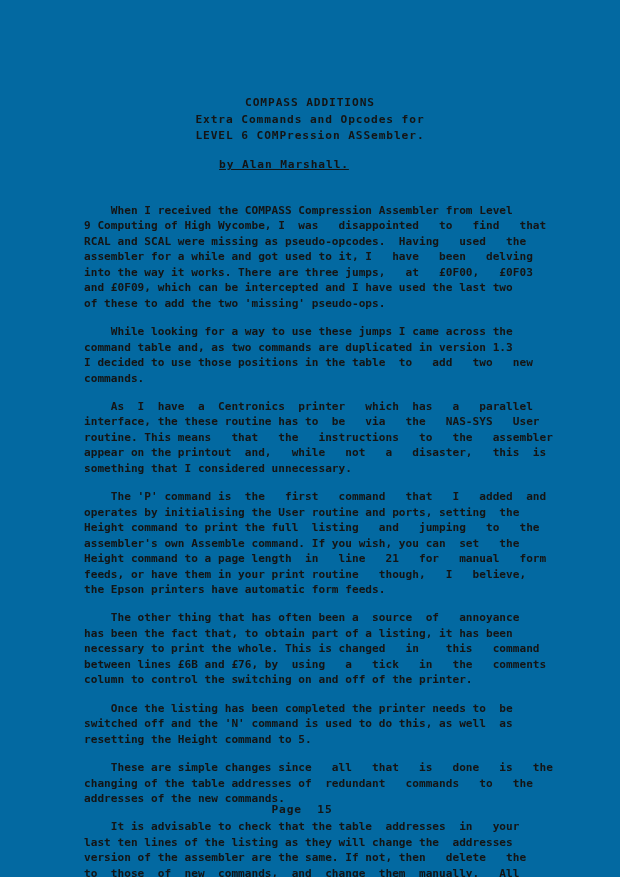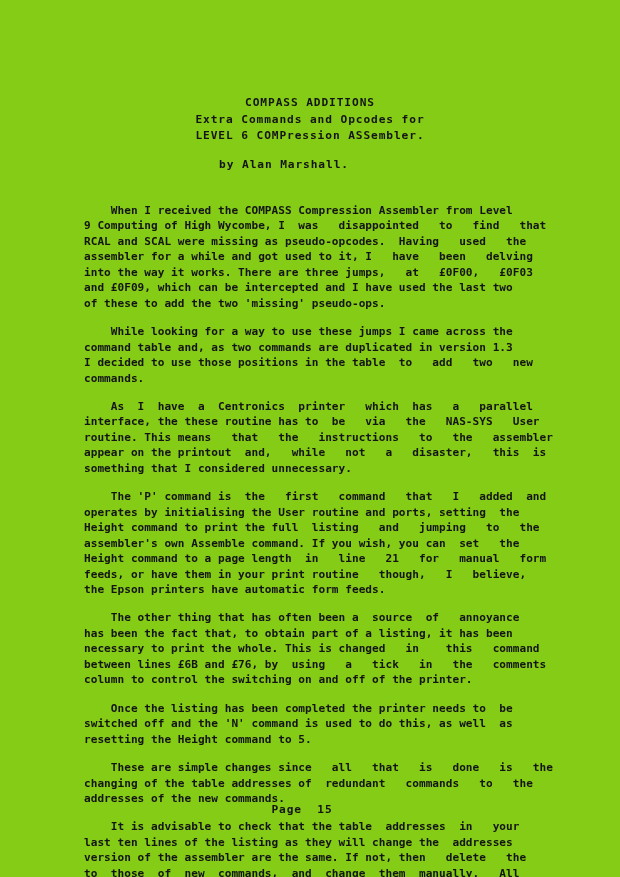--- a/index.html
+++ b/index.html
@@ -4,21 +4,21 @@
 <style>
   html, body {
     margin: 0;
     padding: 0;
     background: #ffffff;
   }
   .page {
     position: relative;
     width: 620px;
     height: 877px;
-    background: #84cc16;
+    background: #0369a1;
     overflow: hidden;
     font-family: "DejaVu Sans Mono", "Liberation Mono", monospace;
     color: #141414;
   }
   .heading-block {
     position: absolute;
     left: 0;
     top: 95px;
     width: 620px;
     text-align: center;
@@ -33,20 +33,21 @@
   .byline {
     position: absolute;
     left: 0;
     top: 158px;
     width: 568px;
     text-align: center;
     font-size: 11.2px;
     font-weight: bold;
     letter-spacing: 0.9px;
     white-space: pre;
+    text-decoration: underline;
   }
   .body-block {
     position: absolute;
     left: 84px;
     top: 203px;
     width: 452px;
   }
   .para {
     margin: 0 0 13px 0;
   }

